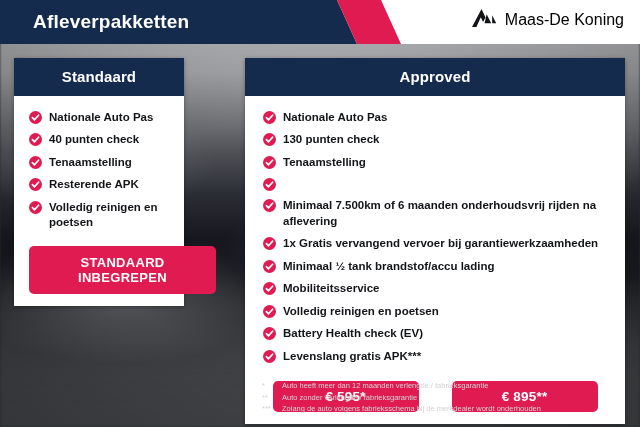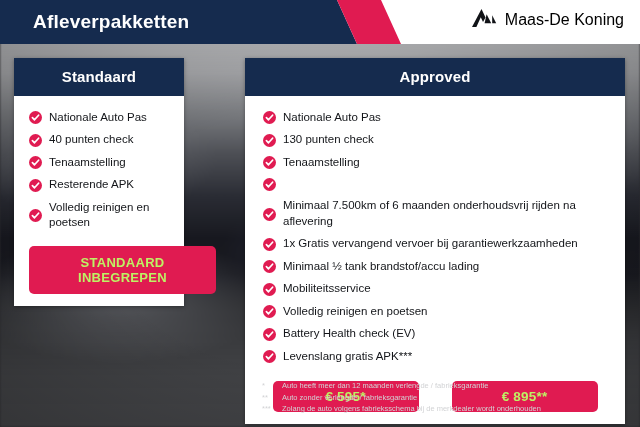--- a/index.html
+++ b/index.html
@@ -114,43 +114,43 @@
   }
   .card-body { padding: 10px 0 12px; }
 
   ul.feature-list {
     list-style: none;
     margin: 0;
     padding: 0;
   }
   ul.feature-list li {
     display: flex;
-    align-items: center;
+    align-items: flex-start;
     gap: 7px;
     padding: 3.5px 10px 3.5px 15px;
     color: #131519;
     font-size: 11.5px;
-    font-weight: normal;
+    font-weight: bold;
     line-height: 1.35;
   }
   #card-approved ul.feature-list li { padding-left: 18px; padding-right: 14px; }
 
   .check-icon {
     flex: 0 0 auto;
     width: 13px; height: 13px;
     margin-top: 1px;
     display: block;
   }
   .feature-text { display: block; }
 
   
   .pill {
     display: inline-block;
     background: #e01b51;
-    color: #bef264;
+    color: #ffffff;
     border: none;
     border-radius: 5px;
     font-family: "Liberation Sans", sans-serif;
     font-weight: bold;
     text-align: center;
     cursor: pointer;
   }
   #standaard-pill {
     margin: 12px 10px 0 15px;
     padding: 9px 10px;

